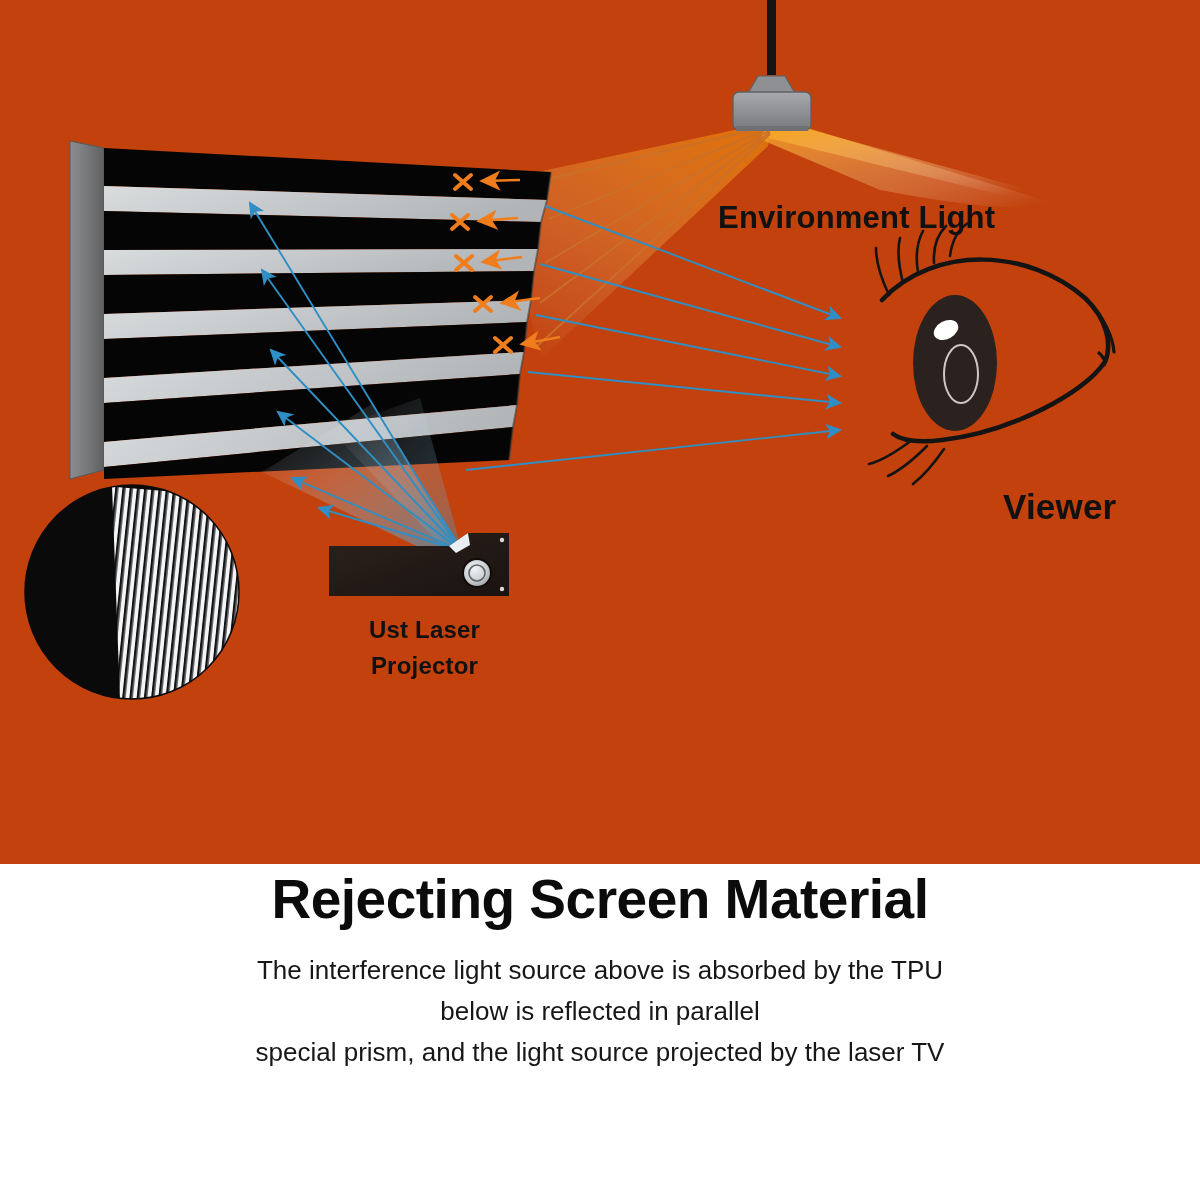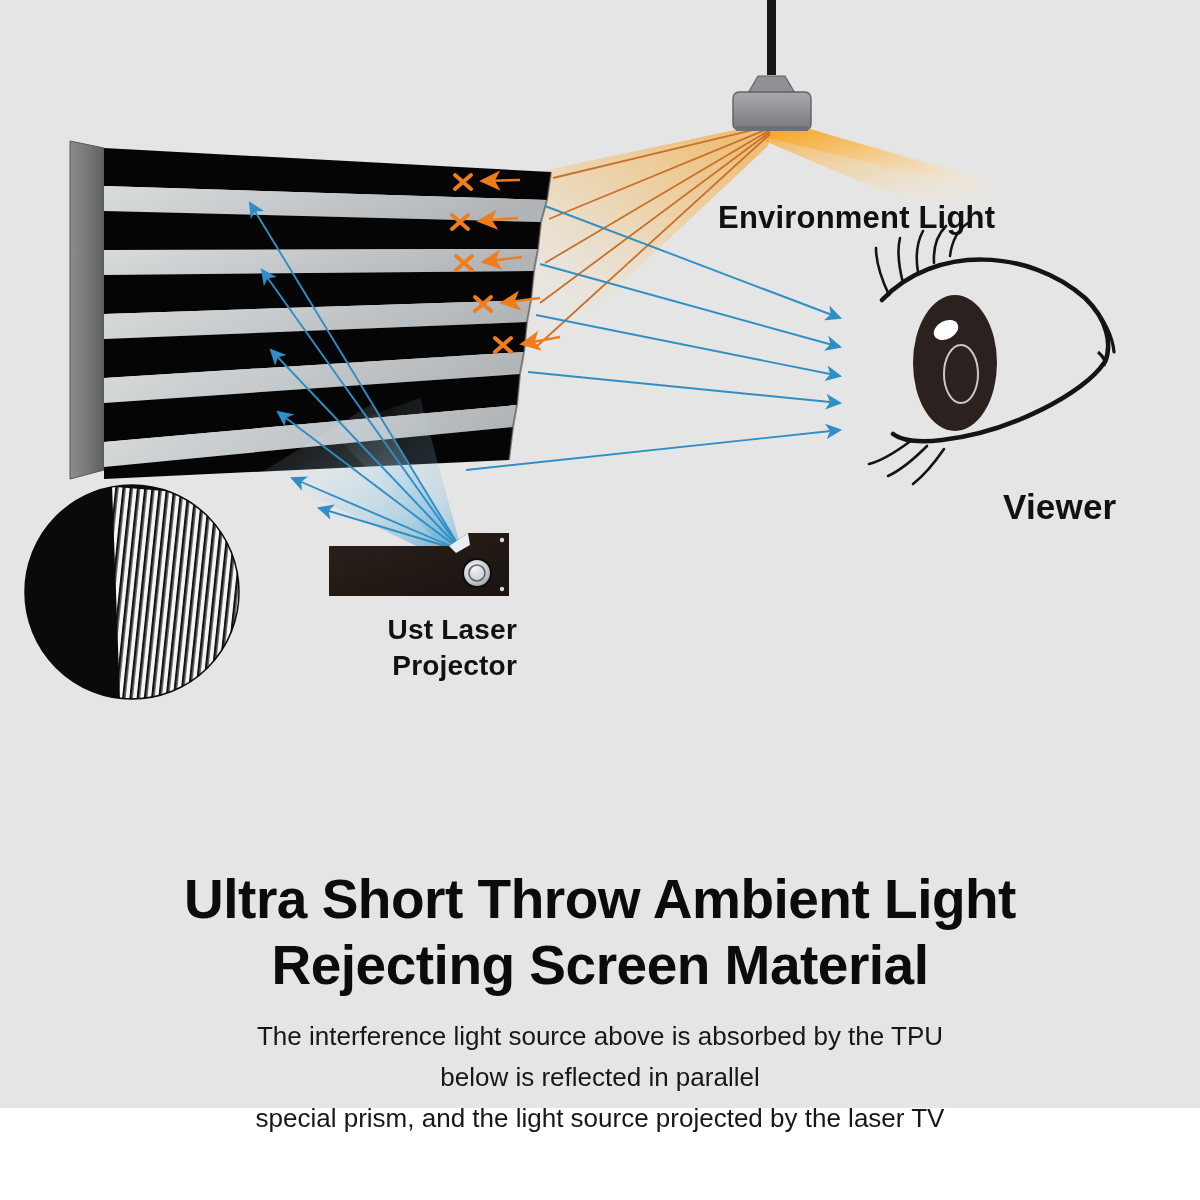--- a/index.html
+++ b/index.html
@@ -13,22 +13,22 @@
     width: 1200px;
     height: 1200px;
     font-family: "Liberation Sans", sans-serif;
     position: relative;
     overflow: hidden;
   }
 
   #page {
     position: relative;
     width: 1200px;
-    height: 1108px;
-    background: #e5e5e5;
+    height: 864px;
+    background: #c2410c;
   }
 
   
   #diagram-area {
     position: absolute;
     left: 0;
     top: 0;
     width: 1200px;
     height: 760px;
   }
@@ -56,23 +56,23 @@
     font-size: 31px;
   }
   #label-viewer {
     left: 1003px;
     top: 487px;
     font-size: 35px;
   }
   #label-projector {
     left: 332px;
     top: 612px;
-    font-size: 28px;
+    font-size: 24px;
     line-height: 36px;
-    text-align: right;
+    text-align: center;
     width: 185px;
   }
 
   
   #caption-block {
     position: absolute;
     left: 0;
     top: 866px;
     width: 1200px;
     text-align: center;
@@ -342,21 +342,20 @@
     <div class="diagram-label" id="label-projector">
       <span>Ust Laser</span><br>
       <span>Projector</span>
     </div>
 
   </div>
 
   <div id="caption-block">
 
     <h1 id="headline">
-      <span class="hl-line">Ultra Short Throw Ambient Light</span>
       <span class="hl-line">Rejecting Screen Material</span>
     </h1>
 
     <p id="subtext">
       <span class="sub-line">The interference light source above is absorbed by the TPU</span>
       <span class="sub-line">below is reflected in parallel</span>
       <span class="sub-line">special prism, and the light source projected by the laser TV</span>
     </p>
 
   </div>

